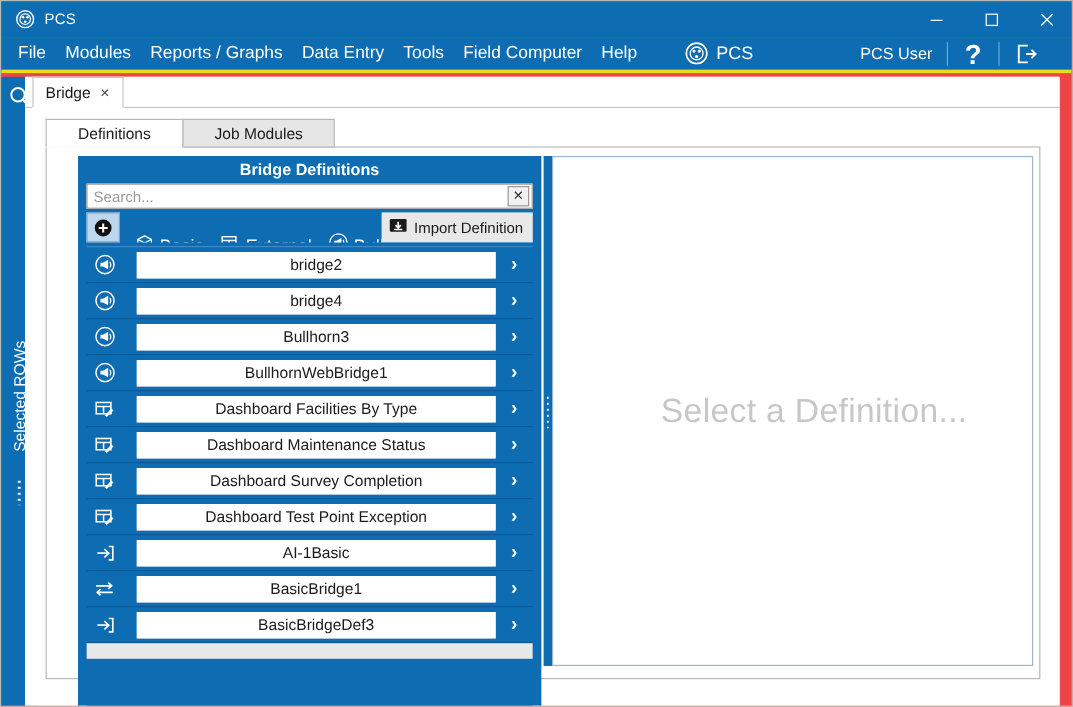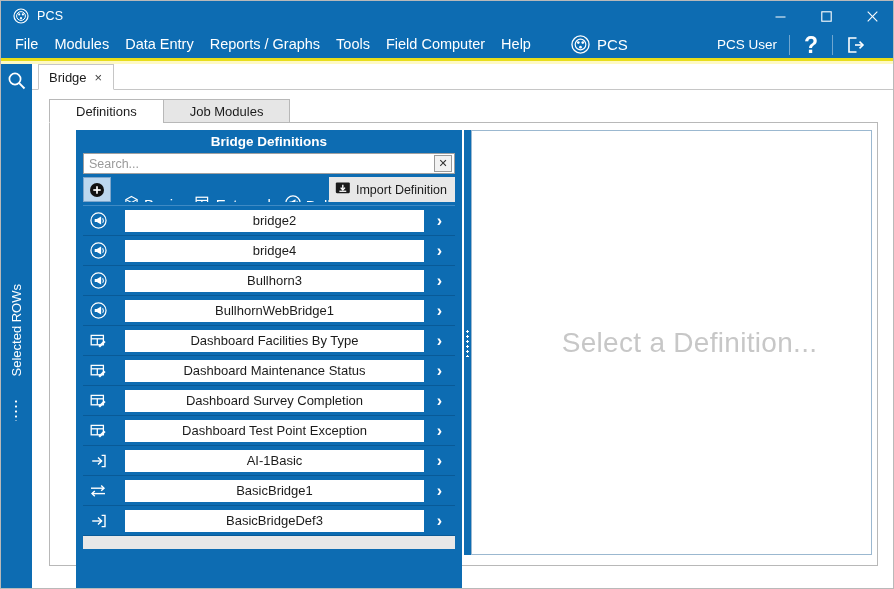--- a/index.html
+++ b/index.html
@@ -6,21 +6,21 @@
   html, body {
     width: 894px; height: 589px;
     font-family: "Liberation Sans", sans-serif;
     background: #ffffff;
     overflow: hidden;
   }
   #app {
     position: relative;
     width: 894px; height: 589px;
     border: 1px solid #b9b9b9;
-    background: #fef9c3;
+    background: #ef4444;
     overflow: hidden;
   }
 
   
   .titlebar {
     position: absolute; left: 0; top: 0; width: 894px; height: 30px;
     background: #0d6cb2;
     display: flex; align-items: center;
   }
   .titlebar-left { display: flex; align-items: center; padding-left: 12px; gap: 8px; }
@@ -74,21 +74,21 @@
   }
   .rail-dots {
     position: absolute; left: 13px; top: 335px;
     width: 4px; height: 22px;
     background-image: radial-gradient(circle, #ffffff 1px, transparent 1.2px);
     background-size: 4px 5px;
   }
 
   
   .workspace {
-    position: absolute; left: 31px; top: 63px; width: 862px; height: 526px;
+    position: absolute; left: 20px; top: 63px; width: 862px; height: 526px;
     background: #ffffff;
   }
 
   
   .tabstrip {
     position: absolute; left: 0; top: 0; width: 862px; height: 26px;
     background: #ffffff;
     border-bottom: 1px solid #c6c6c6;
   }
   .doc-tab {
@@ -289,22 +289,22 @@
             <line x1="0.7" y1="0.7" x2="10.3" y2="10.3" stroke="#ffffff" stroke-width="1.1"></line>
             <line x1="10.3" y1="0.7" x2="0.7" y2="10.3" stroke="#ffffff" stroke-width="1.1"></line>
           </svg>
       </div>
     </div>
   </div>
 
   <div class="menubar">
     <div class="menu-item">File</div>
     <div class="menu-item">Modules</div>
+    <div class="menu-item">Reports / Graphs</div>
     <div class="menu-item">Data Entry</div>
-    <div class="menu-item">Reports / Graphs</div>
     <div class="menu-item">Tools</div>
     <div class="menu-item">Field Computer</div>
     <div class="menu-item">Help</div>
 
     <div class="brand-block">
       <span>
         <svg class="brand-logo" viewBox="0 0 20 20">
           <circle cx="10" cy="10" r="9" fill="none" stroke="#ffffff" stroke-width="1.4"></circle>
           <circle cx="10" cy="10" r="5.6" fill="none" stroke="#ffffff" stroke-width="1.2"></circle>
           <circle cx="7.7" cy="8" r="1.4" fill="#ffffff"></circle>

